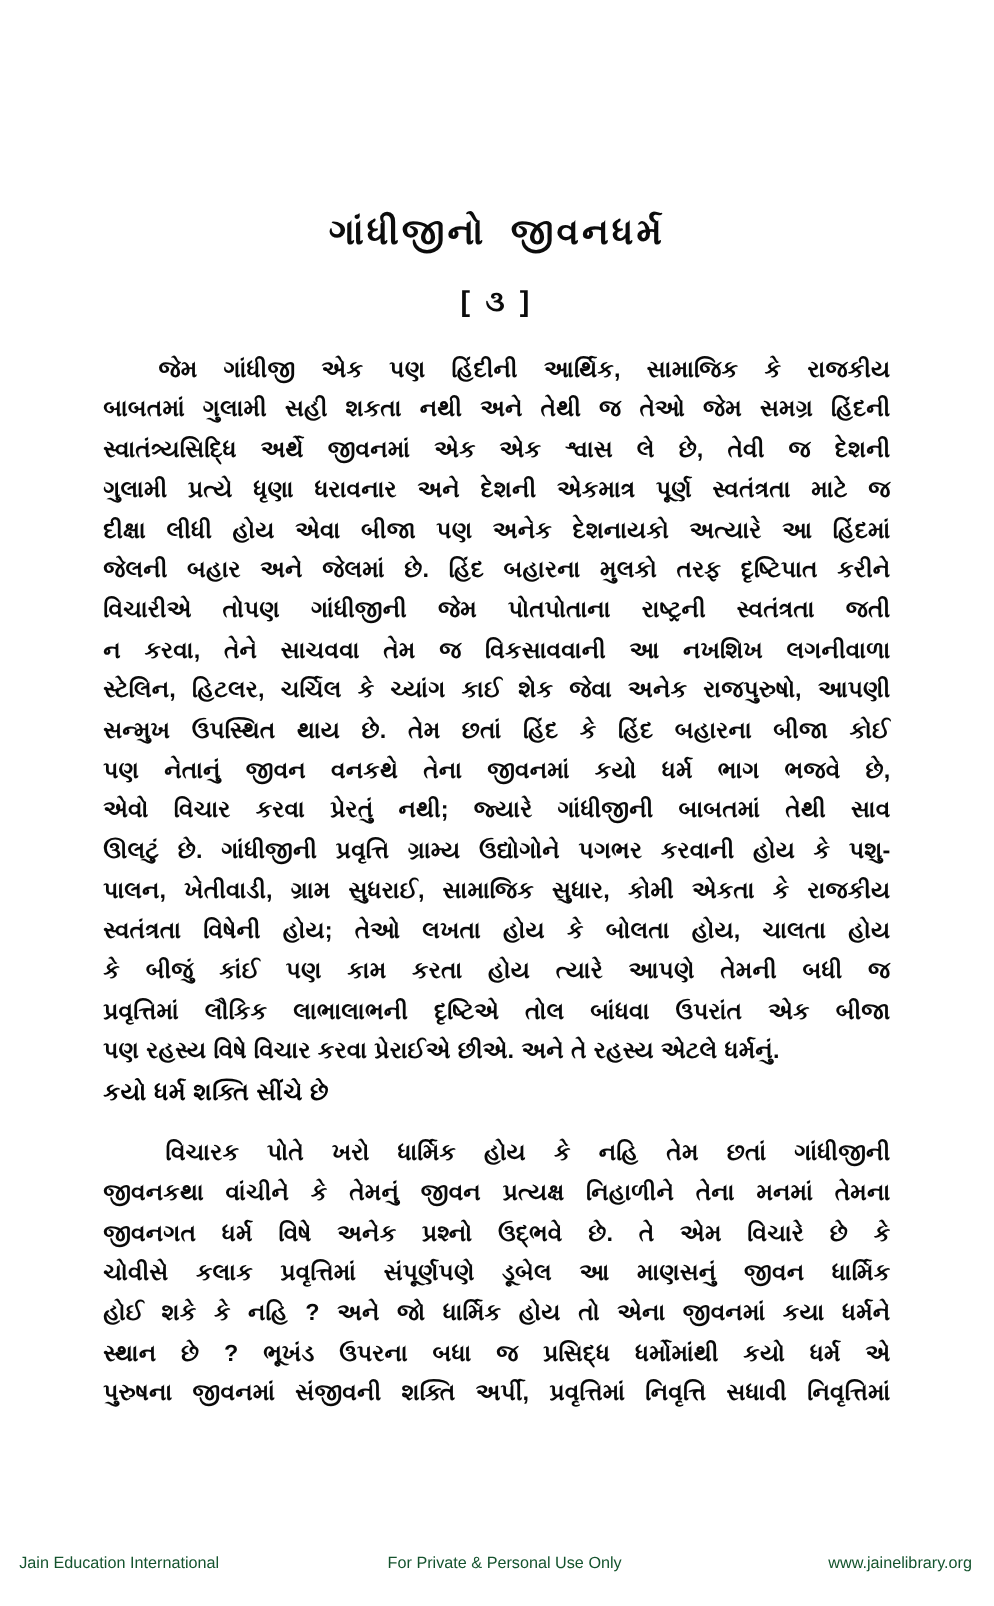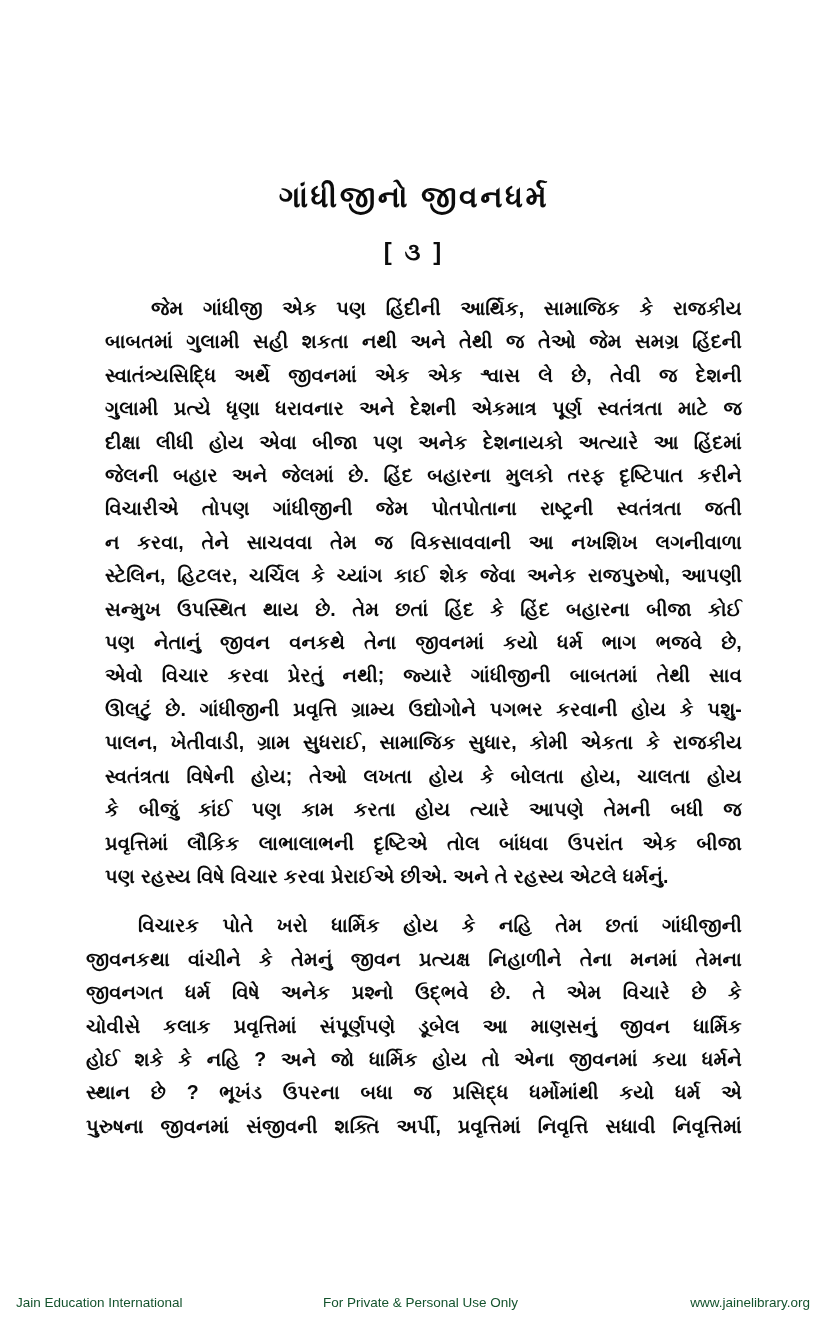--- a/index.html
+++ b/index.html
@@ -21,21 +21,21 @@
   
   .heading-block {
     position: absolute;
     left: 0;
     top: 178px;
     width: 828px;
     text-align: center;
   }
 
   .doc-title {
-    font-family: Liberation Sans, sans-serif;
+    font-family: Liberation Mono, monospace;
     font-size: 30px;
     font-weight: 700;
     letter-spacing: 2.5px;
     line-height: 1.25;
     color: #0c0c0c;
     margin: 0;
     padding: 0;
     white-space: nowrap;
   }
 
@@ -132,21 +132,21 @@
 
 <div class="page">
 
   <div class="heading-block">
     <h1 class="doc-title">ગાંધીજીનો જીવનધર્મ</h1>
     <div class="chapter-number">[ ૩ ]</div>
   </div>
 
   <div class="text-column">
 
-    <p class="para first-para" style="text-indent: 0px; margin-left: 19px;">
+    <p class="para first-para" style="text-indent: 0px;">
         <span class="line justified">
           <span style="padding-left: 46px;">જેમ</span>
           <span>ગાંધીજી</span>
           <span>એક</span>
           <span>પણ</span>
           <span>હિંદીની</span>
           <span>આર્થિક,</span>
           <span>સામાજિક</span>
           <span>કે</span>
           <span>રાજકીય</span>
@@ -350,20 +350,21 @@
           <span>દૃષ્ટિએ</span>
           <span>તોલ</span>
           <span>બાંધવા</span>
           <span>ઉપરાંત</span>
           <span>એક</span>
           <span>બીજા</span>
         </span>
         <span class="line">પણ રહસ્ય વિષે વિચાર કરવા પ્રેરાઈએ છીએ. અને તે રહસ્ય એટલે ધર્મનું.</span>
       </p>
 
+    <h2 class="subheading">કયો ધર્મ શક્તિ સીંચે છે</h2>
 
     <p class="para second-para" style="text-indent: 0px;">
         <span class="line justified">
           <span style="padding-left: 52px;">વિચારક</span>
           <span>પોતે</span>
           <span>ખરો</span>
           <span>ધાર્મિક</span>
           <span>હોય</span>
           <span>કે</span>
           <span>નહિ</span>

